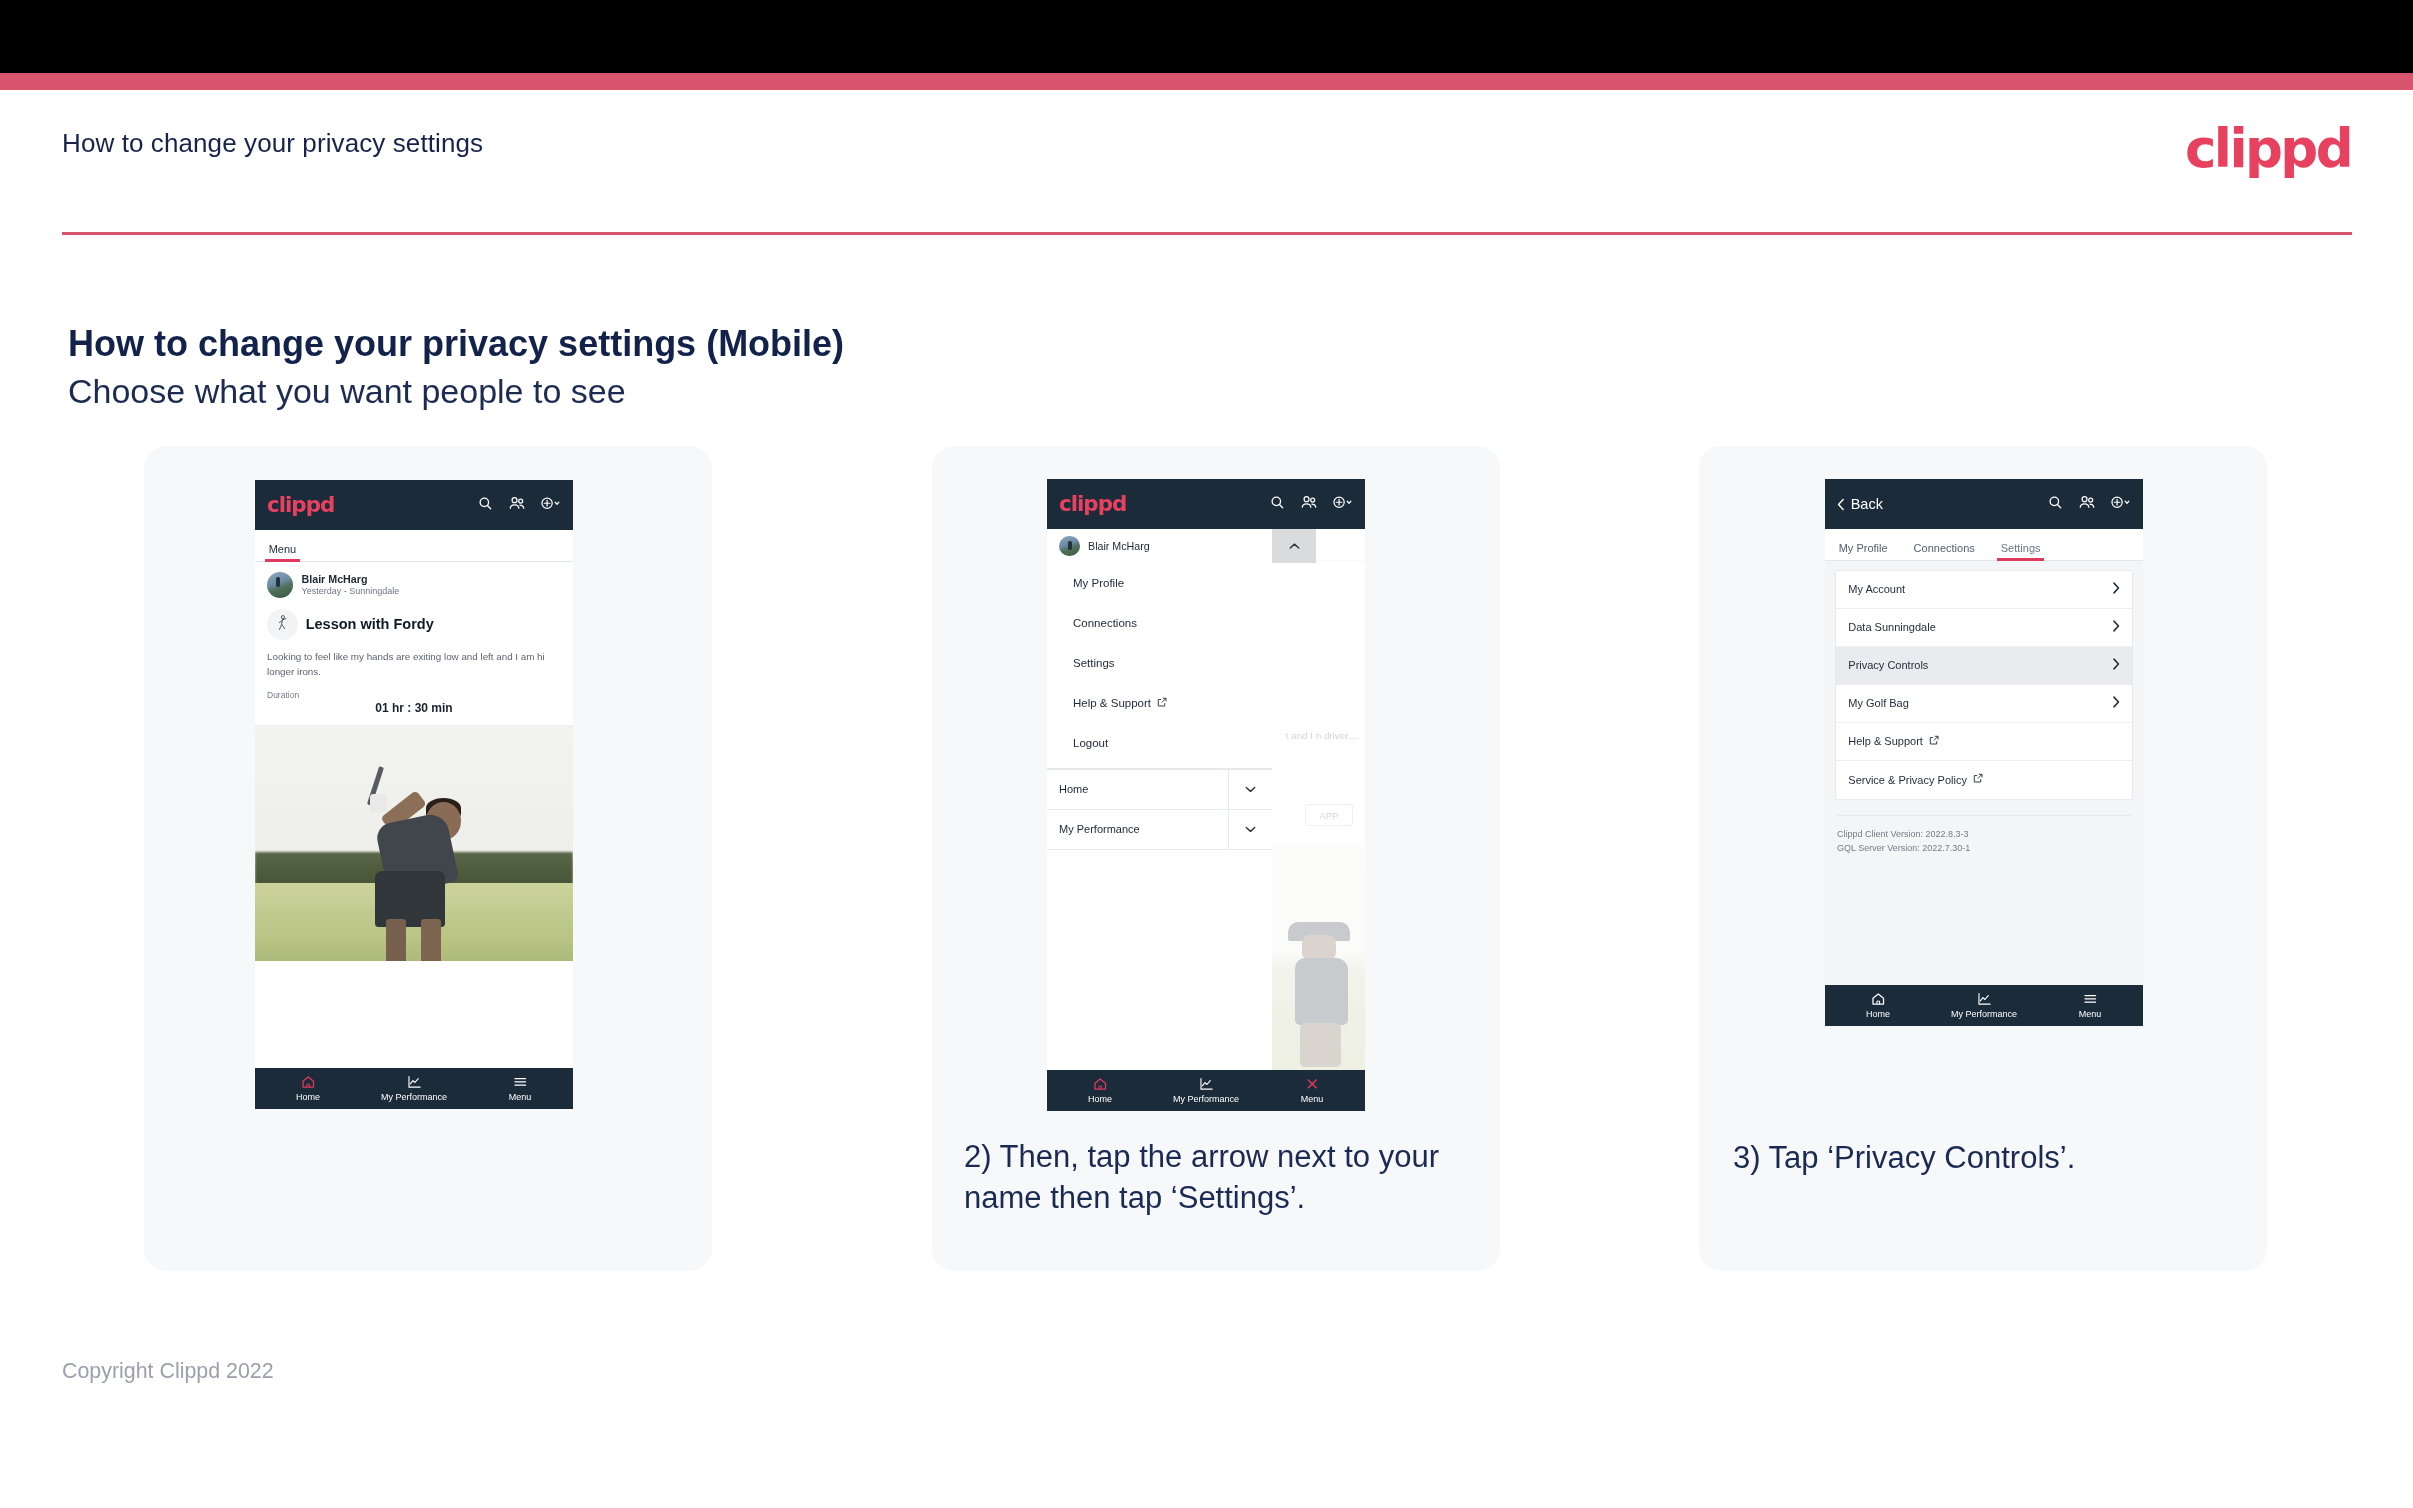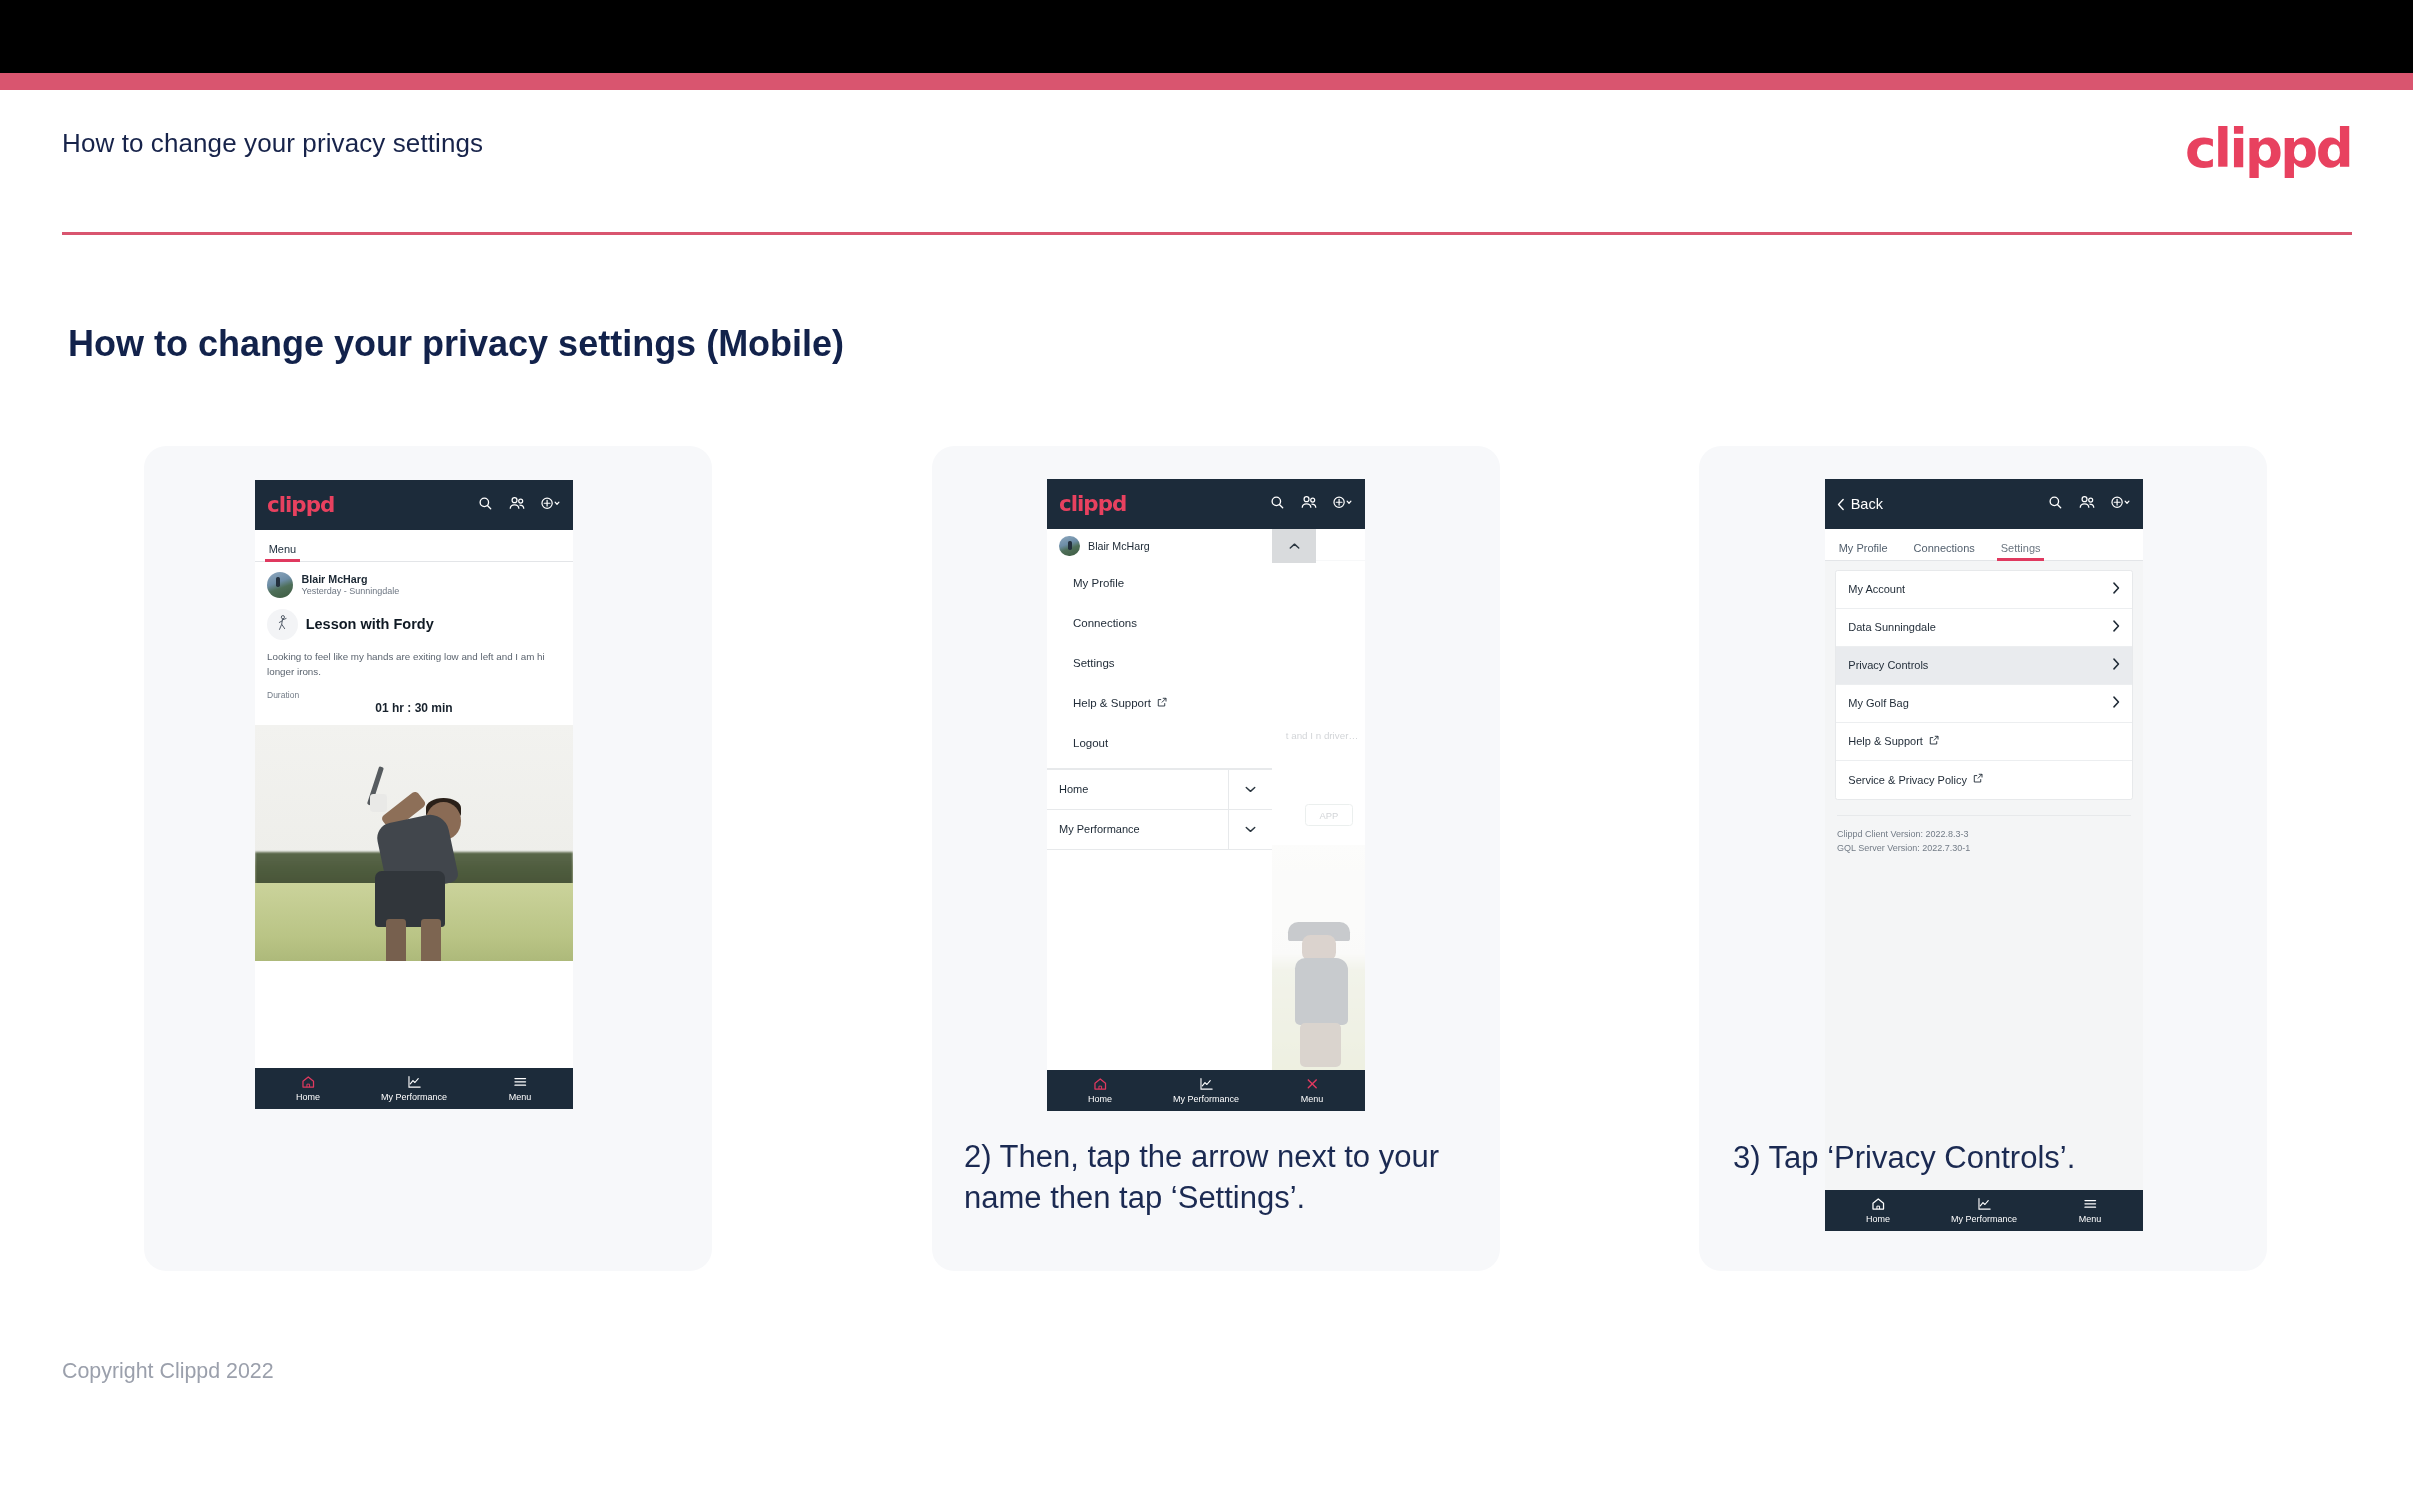--- a/index.html
+++ b/index.html
@@ -63,21 +63,21 @@
     font-size:21.4px; color:#9ba0ac;
   }
 
   
   .phone {
     position:absolute; overflow:hidden; background:#ffffff;
     font-family:"Liberation Sans", sans-serif;
   }
   #phone-1 { left:255px; top:480px; width:318px; height:629px; }
   #phone-2 { left:1047px; top:479px; width:318px; height:632px; }
-  #phone-3 { left:1825px; top:479px; width:318px; height:752px; }
+  #phone-3 { left:1825px; top:479px; width:318px; height:547px; }
 
   .appbar {
     position:relative; width:100%; height:50px; background:#1c2b3a;
     display:flex; align-items:center; padding:0 12px;
   }
   .appbar-logo {
     font-family:"DejaVu Sans", sans-serif; font-weight:bold;
     font-size:21.4px; color:#e8415f; letter-spacing:-1px; line-height:1;
   }
   .appbar-back { display:flex; align-items:center; color:#fff; font-size:14.5px; gap:6px; }
@@ -255,20 +255,21 @@
 <div class="slide">
 
   <div class="topbar-black"></div>
   <div class="topbar-pink"></div>
 
   <div class="hdr-title">How to change your privacy settings</div>
   <div class="hdr-logo">clippd</div>
   <div class="hdr-rule"></div>
 
   <div class="deck-title">How to change your privacy settings (Mobile)</div>
+  <div class="deck-sub">Choose what you want people to see</div>
 
   <div class="card" id="card-1"></div>
 
   <div class="phone" id="phone-1">
     <div class="appbar">
       <div class="appbar-logo">clippd</div>
       <div class="appbar-icons">
         <span class="ic">
           <svg width="14.5" height="14.5" viewBox="0 0 24 24" fill="none" stroke="#fff" stroke-width="2.2">
               <circle cx="10.5" cy="10.5" r="7"></circle>

